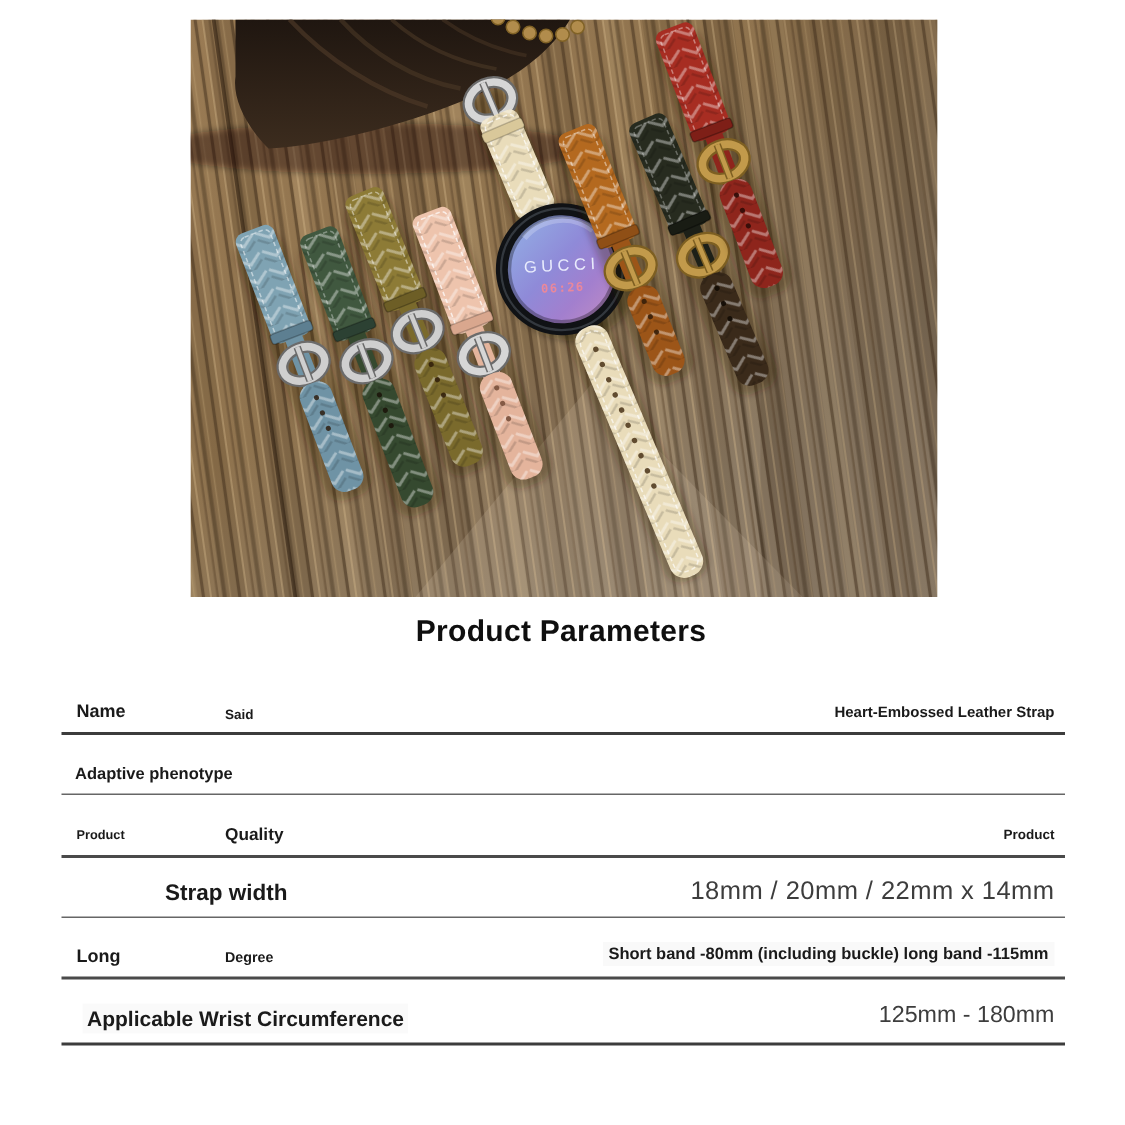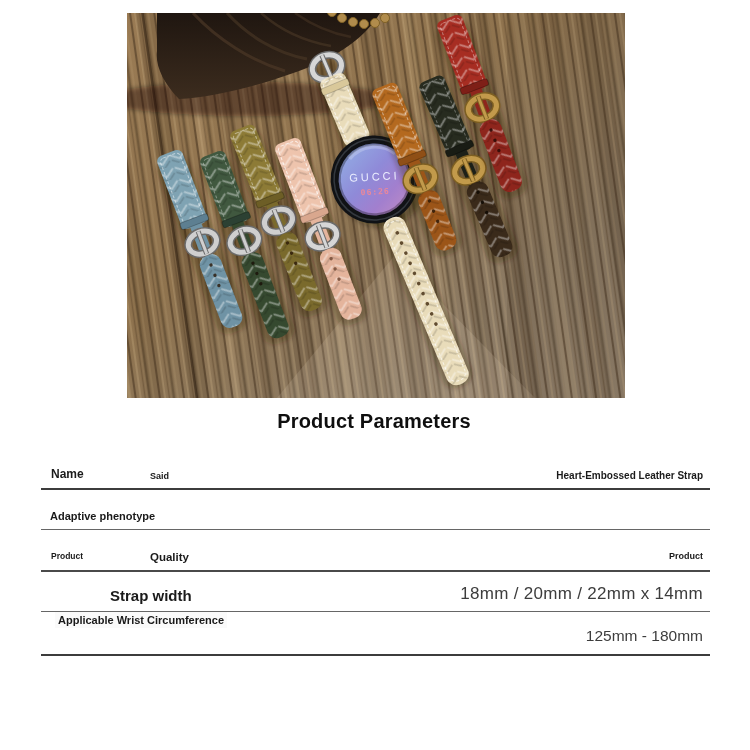--- a/index.html
+++ b/index.html
@@ -22,21 +22,21 @@
   .r3{height:40px;border-bottom:2px solid #4a4a4a;}
   .r3 .l1{font-size:8.5px;bottom:9px;} .r3 .l2{font-size:11.5px;} .r3 .val{font-size:9px;bottom:9px;}
   .r4{height:40px;border-bottom:3px solid #383838;}
   .r4 .l1{font-size:12px;} .r4 .val{font-size:11.5px;}
   .r5{height:39px;border-bottom:1px solid #666;}
   .r5 .l1{left:69px;font-size:15px;}
   .r5 .val{font-size:17px;font-weight:normal;color:#3d3d3d;letter-spacing:.3px;}
   .r6{height:39px;border-bottom:2px solid #4a4a4a;}
   .r6 .l1{font-size:12px;} .r6 .l2{font-size:9.5px;} .r6 .val{font-size:11px;background:rgba(0,0,0,0.025);padding:2px 4px;}
   .r7{height:42px;border-bottom:2px solid #3c3c3c;}
-  .r7 .l1{left:14px;font-size:11px;bottom:26px;background:rgba(0,0,0,0.02);padding:2px 3px;}
+  .r7 .l1{left:14px;font-size:14px;bottom:6px;background:rgba(0,0,0,0.02);padding:2px 3px;}
   .r7 .val{font-size:15.5px;font-weight:normal;color:#3d3d3d;bottom:9px;}
 </style>
 </head>
 <body>
 
 <div class="page">
 
   <div class="photo">
     <svg viewBox="0 0 498 385">
       <defs>
@@ -294,20 +294,25 @@
       <span class="l2">Quality</span>
       <span class="val">Product</span>
     </div>
 
 
     <div class="row r5">
       <span class="l1">Strap width</span>
       <span class="val">18mm / 20mm / 22mm x 14mm</span>
     </div>
 
+    <div class="row r6">
+      <span class="l1">Long</span>
+      <span class="l2">Degree</span>
+      <span class="val">Short band -80mm (including buckle) long band -115mm</span>
+    </div>
 
     <div class="row r7">
       <span class="l1">Applicable Wrist Circumference</span>
       <span class="val">125mm - 180mm</span>
     </div>
 
   </div>
 </div>
 
 </body></html>

